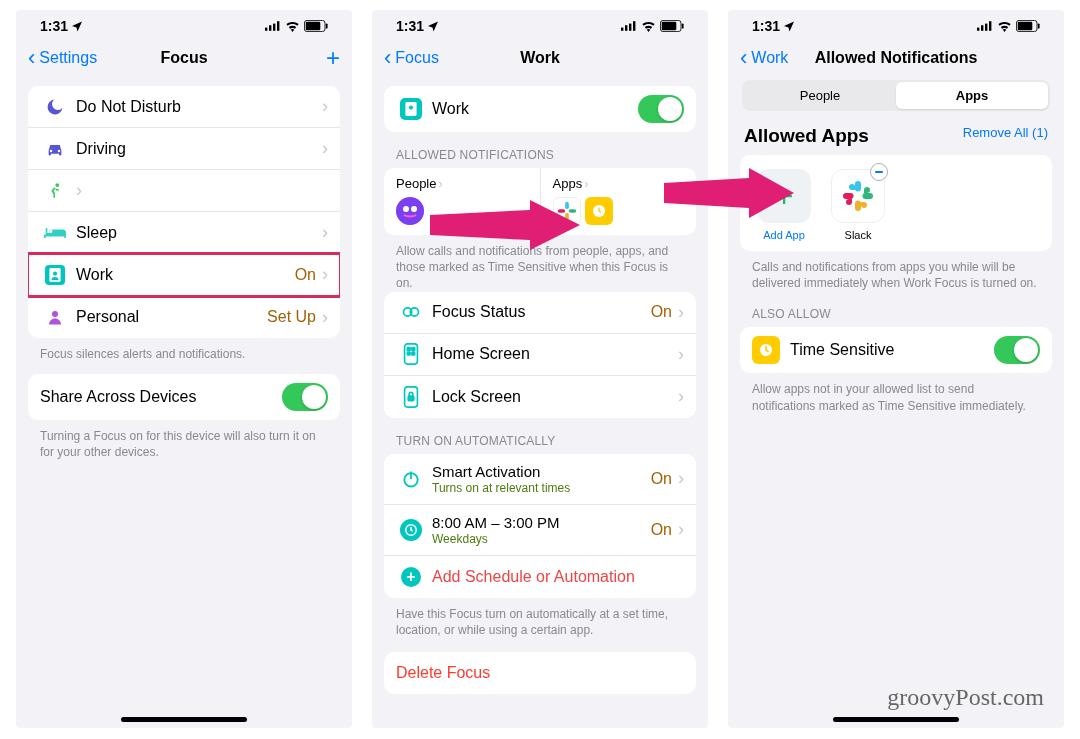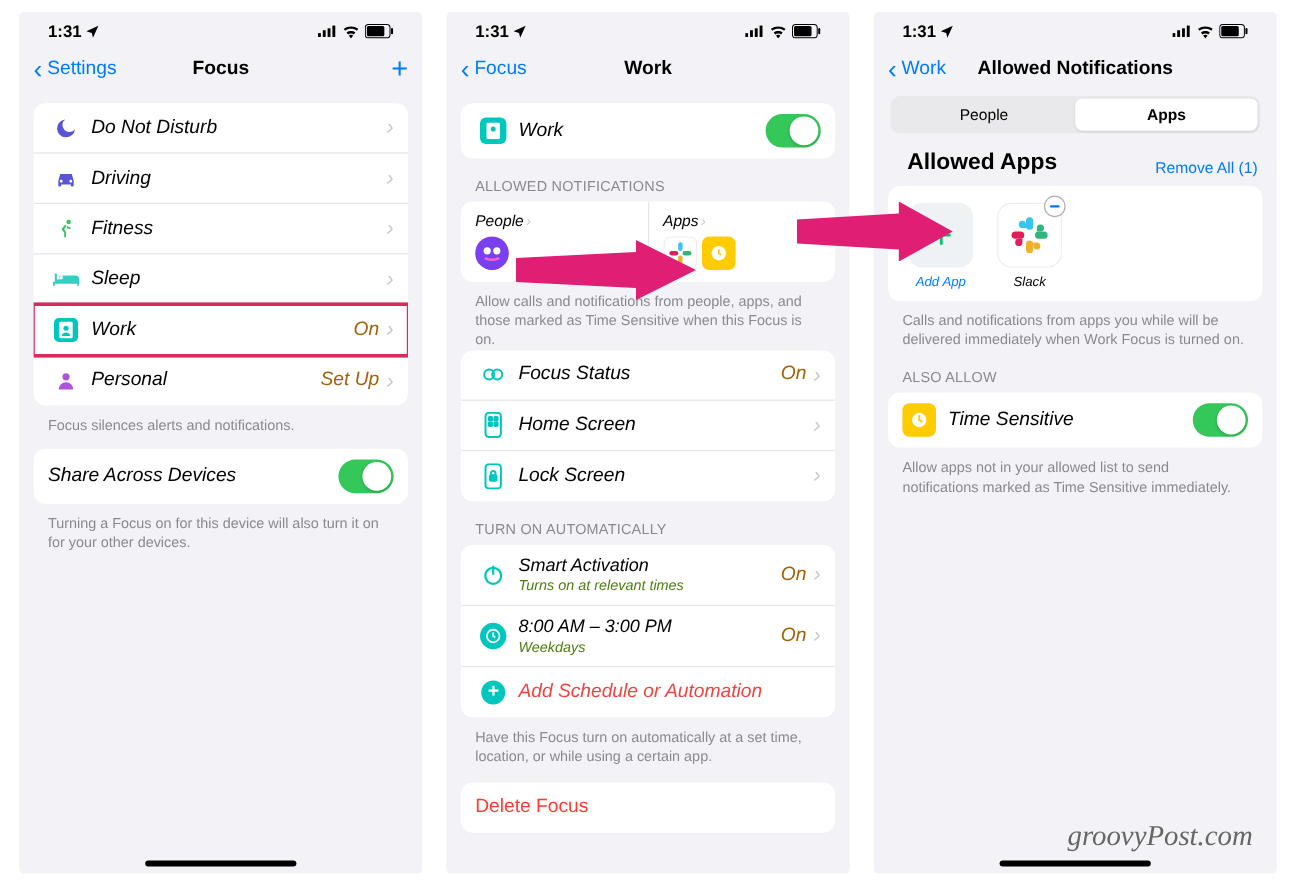--- a/index.html
+++ b/index.html
@@ -65,21 +65,20 @@
     font-size: 12px;
     color: #8a8a8e;
     text-transform: uppercase;
     padding: 16px 12px 6px;
     letter-spacing: 0.2px;
   }
   .card {
     background: #fff;
     border-radius: 10px;
     overflow: hidden;
-    font-style: italic;
   }
   .row {
     display: flex;
     align-items: center;
     padding: 9px 12px;
     min-height: 42px;
     border-bottom: 0.5px solid #e5e5ea;
     cursor: pointer;
     position: relative;
   }
@@ -120,41 +119,41 @@
   .icons-row { display:flex; gap:4px; }
   .app-icon { width:28px; height:28px; border-radius:6px; display:flex; align-items:center; justify-content:center; font-size:14px; }
   .avatar-icon { width:28px; height:28px; border-radius:50%; overflow:hidden; background: linear-gradient(135deg,#ff7bd0,#8a4fff); display:flex; align-items:center; justify-content:center; font-size:16px; }
   .delete-row { background:#fff; border-radius:10px; padding:12px; text-align:left; color:#ff3b30; font-size:16px; cursor:pointer; margin-top:14px;}
   
   .segmented {
     display:flex; background:#e9e9ec; border-radius:8px; padding:2px; margin: 4px 2px 10px;
   }
   .seg-item { flex:1; text-align:center; font-size:13px; padding:6px 0; border-radius:6px; cursor:pointer;}
   .seg-item.active { background:#fff; font-weight:600; box-shadow:0 1px 2px rgba(0,0,0,0.1);}
-  .allowed-header { display:flex; justify-content:space-between; align-items:flex-end; padding: 4px 4px 8px; margin-left: 12px;}
+  .allowed-header { display:flex; justify-content:space-between; align-items:flex-start; padding: 4px 4px 8px;}
   .allowed-header h3 { font-size:19px; font-weight:700; }
   .remove-all { color:#007aff; font-size:13px; cursor:pointer;}
   .app-tiles { display:flex; gap:18px; padding:14px 16px 10px; }
   .tile { display:flex; flex-direction:column; align-items:center; width:56px; position:relative;}
   .tile-icon { width:54px; height:54px; border-radius:12px; display:flex; align-items:center; justify-content:center; font-size:28px;}
   .tile-label { font-size:11px; margin-top:6px; color:#007aff;}
   .tile-label.black { color:#000; }
   .minus-badge { position:absolute; top:-6px; right:-2px; width:18px; height:18px; border-radius:50%; background:#fff; border:1px solid #b0b0b5; display:flex; align-items:center; justify-content:center;}
   .minus-badge span{ width:8px; height:2px; background:#007aff; border-radius:1px;}
   .time-sens-icon { width:28px; height:28px; border-radius:6px; background:#ffcc00; display:flex; align-items:center; justify-content:center; color:#fff; font-size:16px; margin-right:10px;}
   
   .arrow {
     position:absolute;
     z-index:10;
     pointer-events:none;
   }
   .watermark {
     position:absolute; right:36px; bottom:28px;
     font-family: Georgia, 'Times New Roman', serif;
-    font-size:24px; color:#666; font-style:italic;
+    font-size:24px; color:#666; 
     z-index:5;
   }
   
   .slack-dots { width:22px; height:22px; }
 </style>
 </head>
 <body>
 
 <div class="phone">
   <div class="status-bar">
@@ -210,21 +209,20 @@
         <div class="row-label">Driving</div>
         <span class="chevron">›</span>
       </div>
       <div class="row">
         <div class="row-icon" style="color:#34c759;">
           <svg width="18" height="20" viewBox="0 0 24 24" fill="#34c759">
               <circle cx="15" cy="4" r="2.5"></circle>
               <path d="M13 8l-3 4 2 3v6h-2v-5l-3-4 4-5 3 2 3 1v2l-4-1z"></path>
             </svg>
         </div>
-        <div class="row-label">Fitness</div>
         <span class="chevron">›</span>
       </div>
       <div class="row">
         <div class="row-icon" style="color:#31d1c2;">
           <svg width="22" height="14" viewBox="0 0 26 16" fill="#31d1c2">
               <path d="M2 2v8H0v4h2v-2h22v2h2V8a4 4 0 00-4-4H10a4 4 0 00-4 4H4V2H2zm4 4a2 2 0 114 0 2 2 0 01-4 0z"></path>
             </svg>
         </div>
         <div class="row-label">Sleep</div>
         <span class="chevron">›</span>

